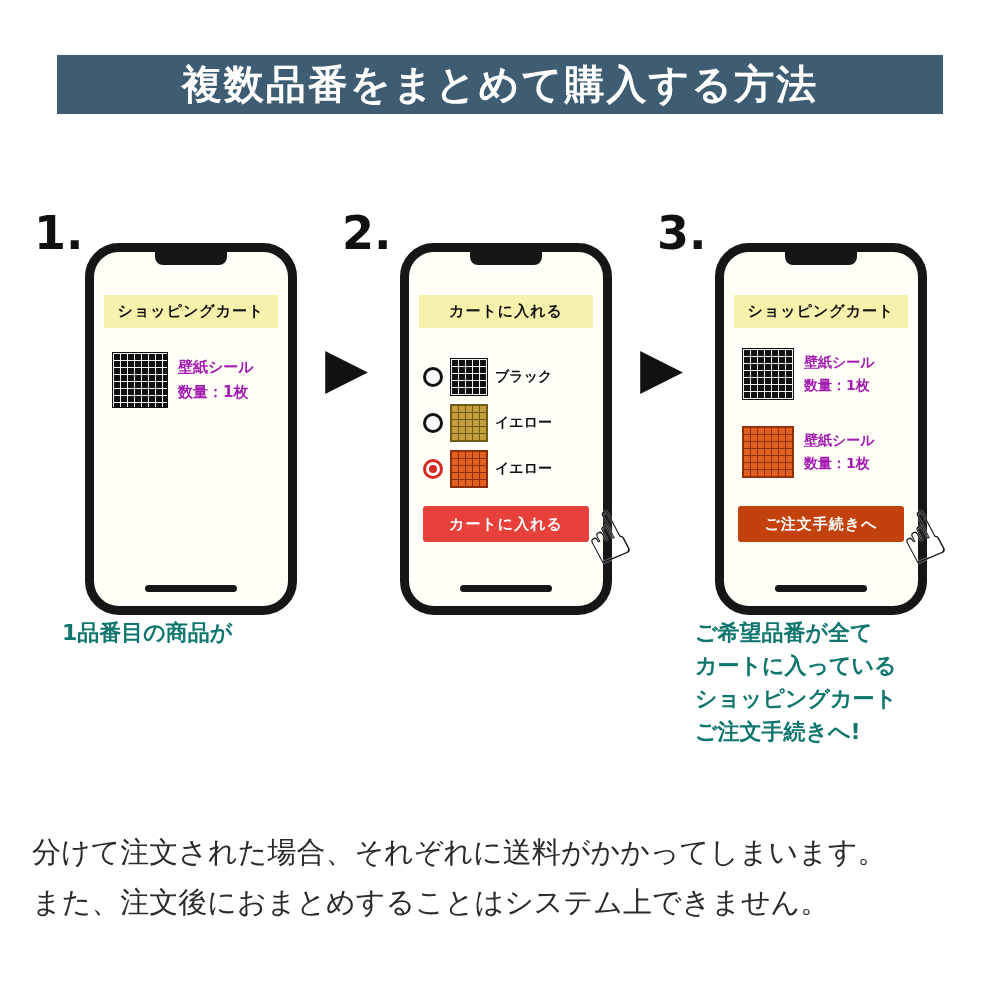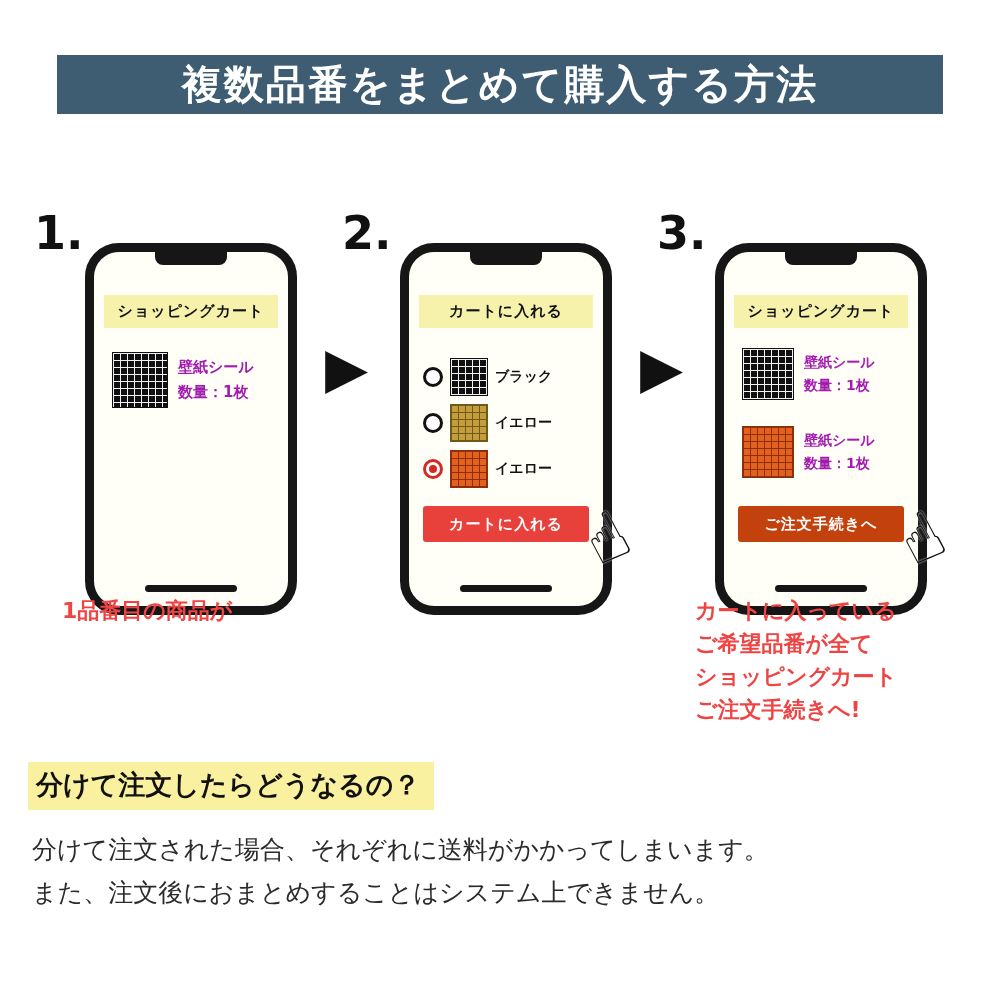--- a/index.html
+++ b/index.html
@@ -66,28 +66,28 @@
          display:flex;align-items:center;justify-content:center;
          font-size:15px;font-weight:bold;color:#ffffff;letter-spacing:1px;}
   .btn-red{background:#e8413c;}
   .btn-orange{background:#c2410c;}
 
   
   .hand{position:absolute;right:-24px;bottom:34px;font-size:66px;line-height:1;color:#111;
         transform:rotate(-28deg);z-index:5;text-shadow:0 0 2px #fff;}
 
   
-  .caption{position:absolute;top:594px;font-size:22px;font-weight:bold;color:#ef4444;line-height:1.5;}
+  .caption{position:absolute;top:616px;font-size:22px;font-weight:bold;color:#0f766e;line-height:1.5;}
   .caption span{display:block;}
   .cap1{left:62px;} .cap2{left:386px;} .cap3{left:695px;}
 
   
   .footer-q{position:absolute;left:28px;top:762px;background:#f9f0a0;padding:5px 14px 7px 8px;
             font-size:27px;font-weight:bold;color:#111;}
-  .footer-body{position:absolute;left:32px;top:828px;font-size:25px;color:#2b2b2b;line-height:1.72;}
+  .footer-body{position:absolute;left:32px;top:828px;font-size:29px;color:#2b2b2b;line-height:1.72;}
   .footer-body div{white-space:nowrap;}
 </style>
 </head>
 <body>
 
 <div class="page">
 
   <header class="banner">
     <h1>複数品番をまとめて購入する方法</h1>
   </header>
@@ -156,25 +156,24 @@
     </div>
     <div class="p-btn btn-orange">ご注文手続きへ</div>
     <span class="hand">☝</span>
     <div class="homebar"></div>
   </div>
 
   <div class="caption cap1">
     <span>1品番目の商品が</span>
   </div>
   <div class="caption cap3">
+    <span>ご希望品番が全て</span>
     <span>カートに入っている</span>
-    <span>ご希望品番が全て</span>
     <span>ショッピングカート</span>
     <span>ご注文手続きへ!</span>
   </div>
 
-  <div class="footer-q">分けて注文したらどうなるの？</div>
   <div class="footer-body">
     <div>分けて注文された場合、それぞれに送料がかかってしまいます。</div>
     <div>また、注文後におまとめすることはシステム上できません。</div>
   </div>
 
 </div>
 
 </body></html>

